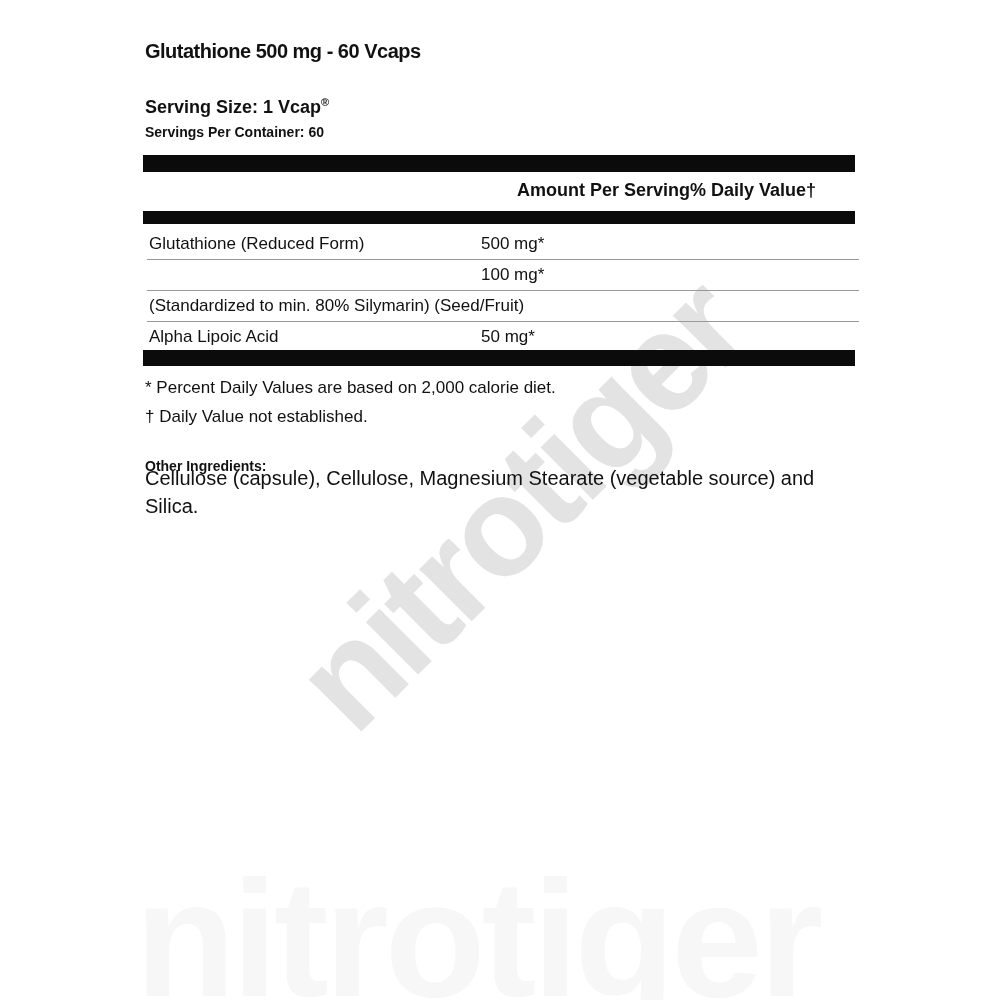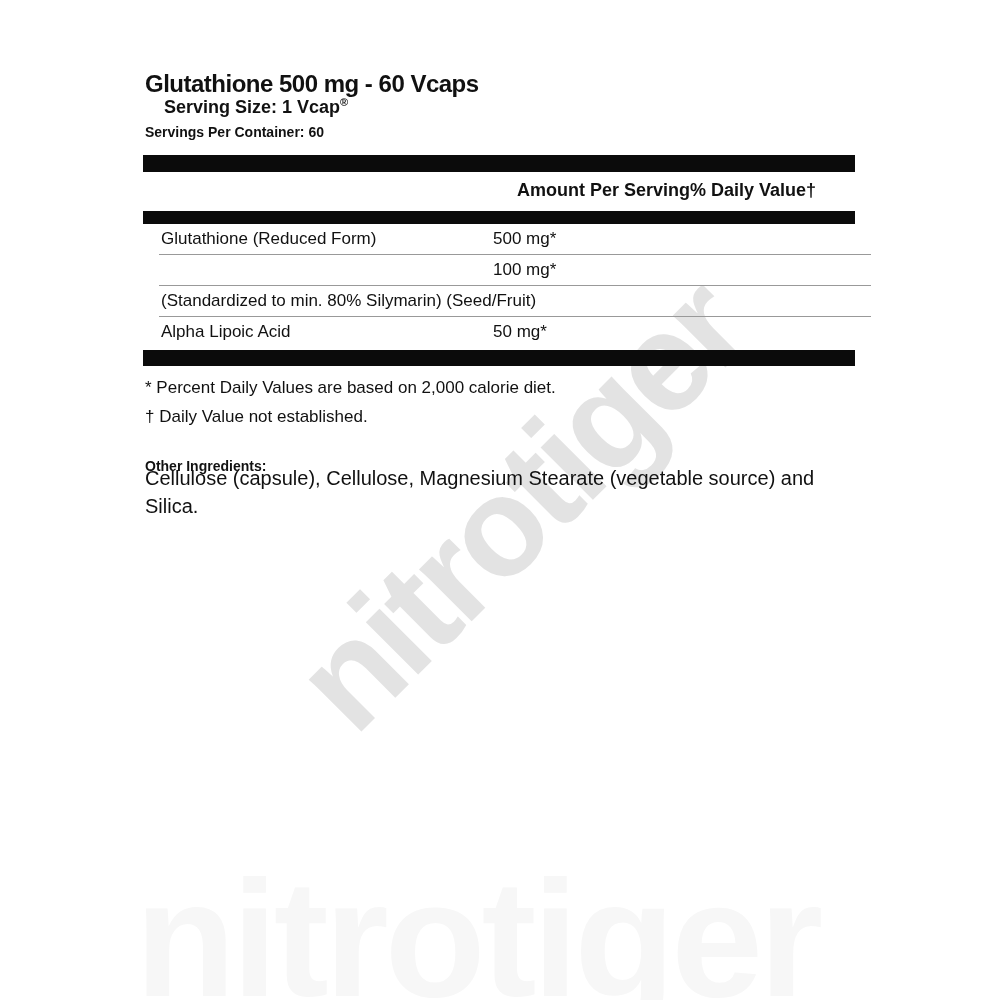--- a/index.html
+++ b/index.html
@@ -32,42 +32,42 @@
     z-index: 0;
     user-select: none;
   }
   .content {
     position: absolute;
     left: 143px; top: 0;
     width: 712px;
     z-index: 1;
   }
   .title {
-    position: absolute; top: 70px; left: 2px;
-    font-size: 24px; font-weight: bold;
+    position: absolute; top: 40px; left: 2px;
+    font-size: 20px; font-weight: bold;
     letter-spacing: -0.5px;
     white-space: nowrap;
   }
-  .sub1 { position: absolute; top: 96px; left: 2px; font-size: 18px; font-weight: bold; white-space: nowrap; margin-left: 19px; }
+  .sub1 { position: absolute; top: 96px; left: 2px; font-size: 18px; font-weight: bold; white-space: nowrap; }
   .sub2 { position: absolute; top: 124px; left: 2px; font-size: 14px; font-weight: bold; white-space: nowrap; }
   .sub1 sup { font-size: 11px; }
   .bar { position: absolute; left: 0; width: 712px; background: #0b0b0b; }
   .bar-top    { top: 155px; height: 17px; }
   .bar-mid    { top: 211px; height: 13px; }
   .bar-bottom { top: 350px; height: 16px; }
   .table-header {
     position: absolute; top: 178px; left: 334px; right: 0;
     display: flex;
     font-size: 18px; font-weight: bold;
     line-height: 24px;
     justify-content: center;
   }
   .th-amount { width: 213px; text-align: right; }
   .th-dv     { width: 165px; text-align: left; }
-  .rows { position: absolute; top: 224px; left: 16px; width: 712px; }
+  .rows { position: absolute; top: 224px; left: 4px; width: 712px; padding-top: 5px; }
   .row {
     position: relative;
     height: 30px; line-height: 30px;
     font-size: 17px;
     white-space: nowrap;
   }
   .row.sep { border-bottom: 1px solid #999999; }
   .row .name { position: absolute; left: 2px; }
   .row .amount {
     position: absolute; left: 334px; width: 213px;

